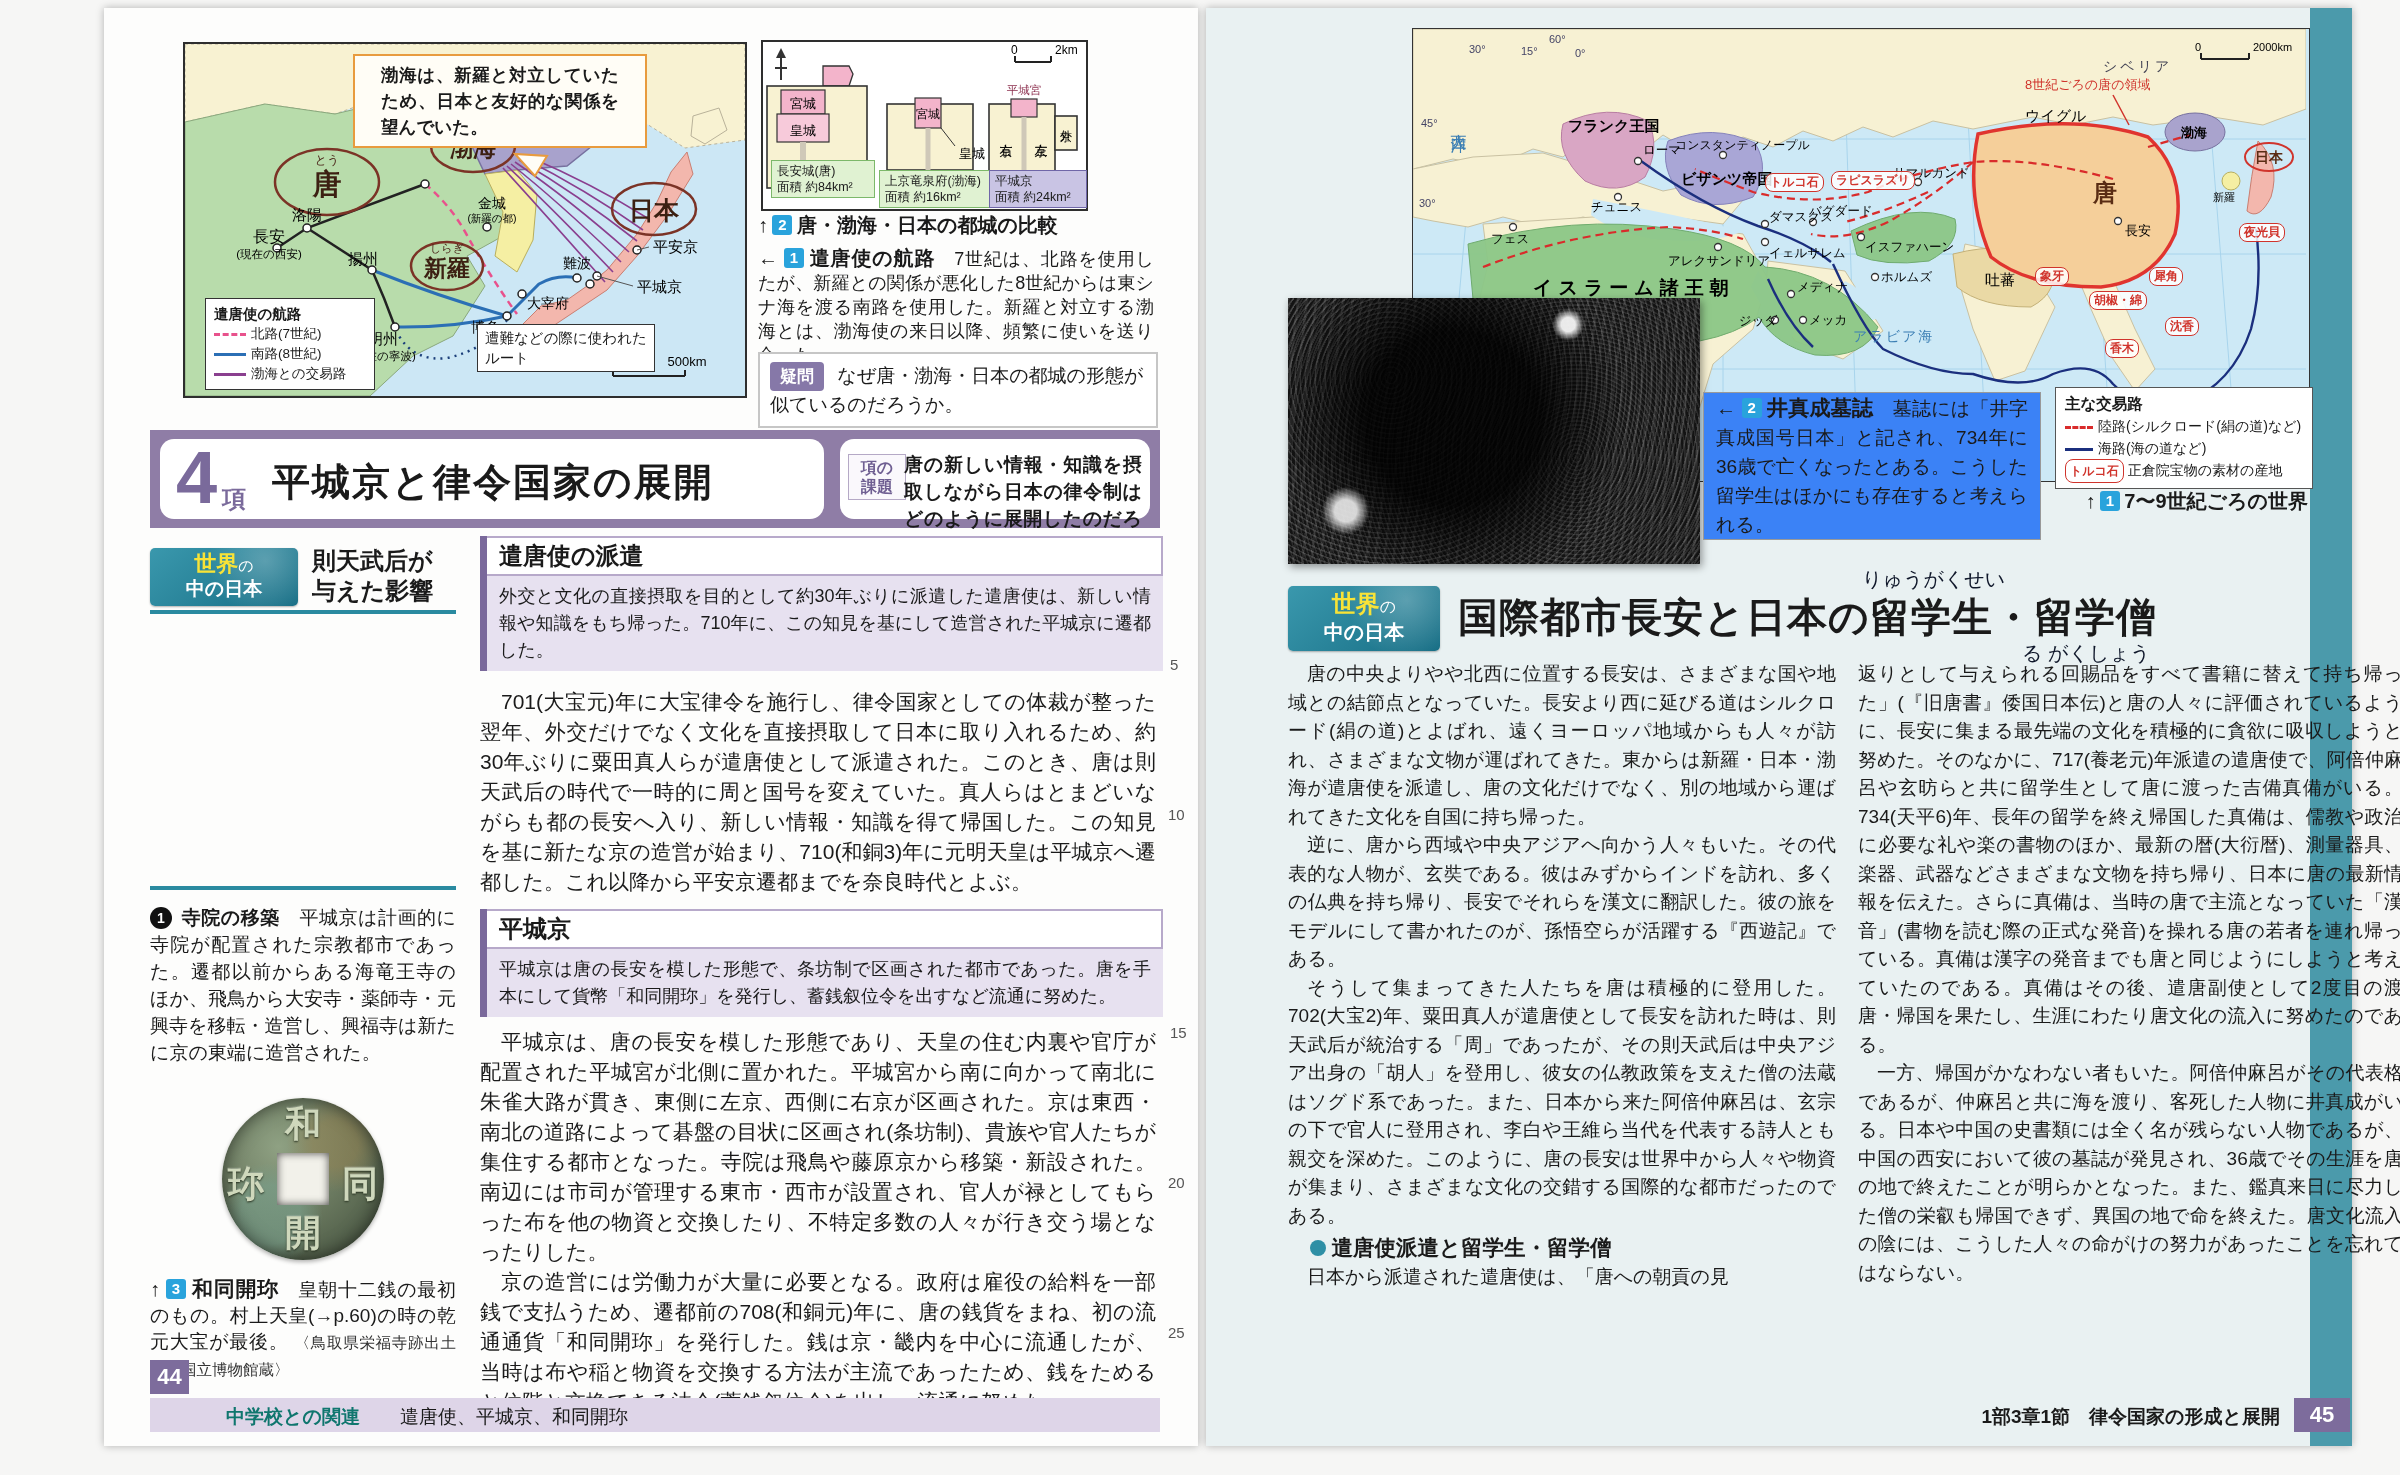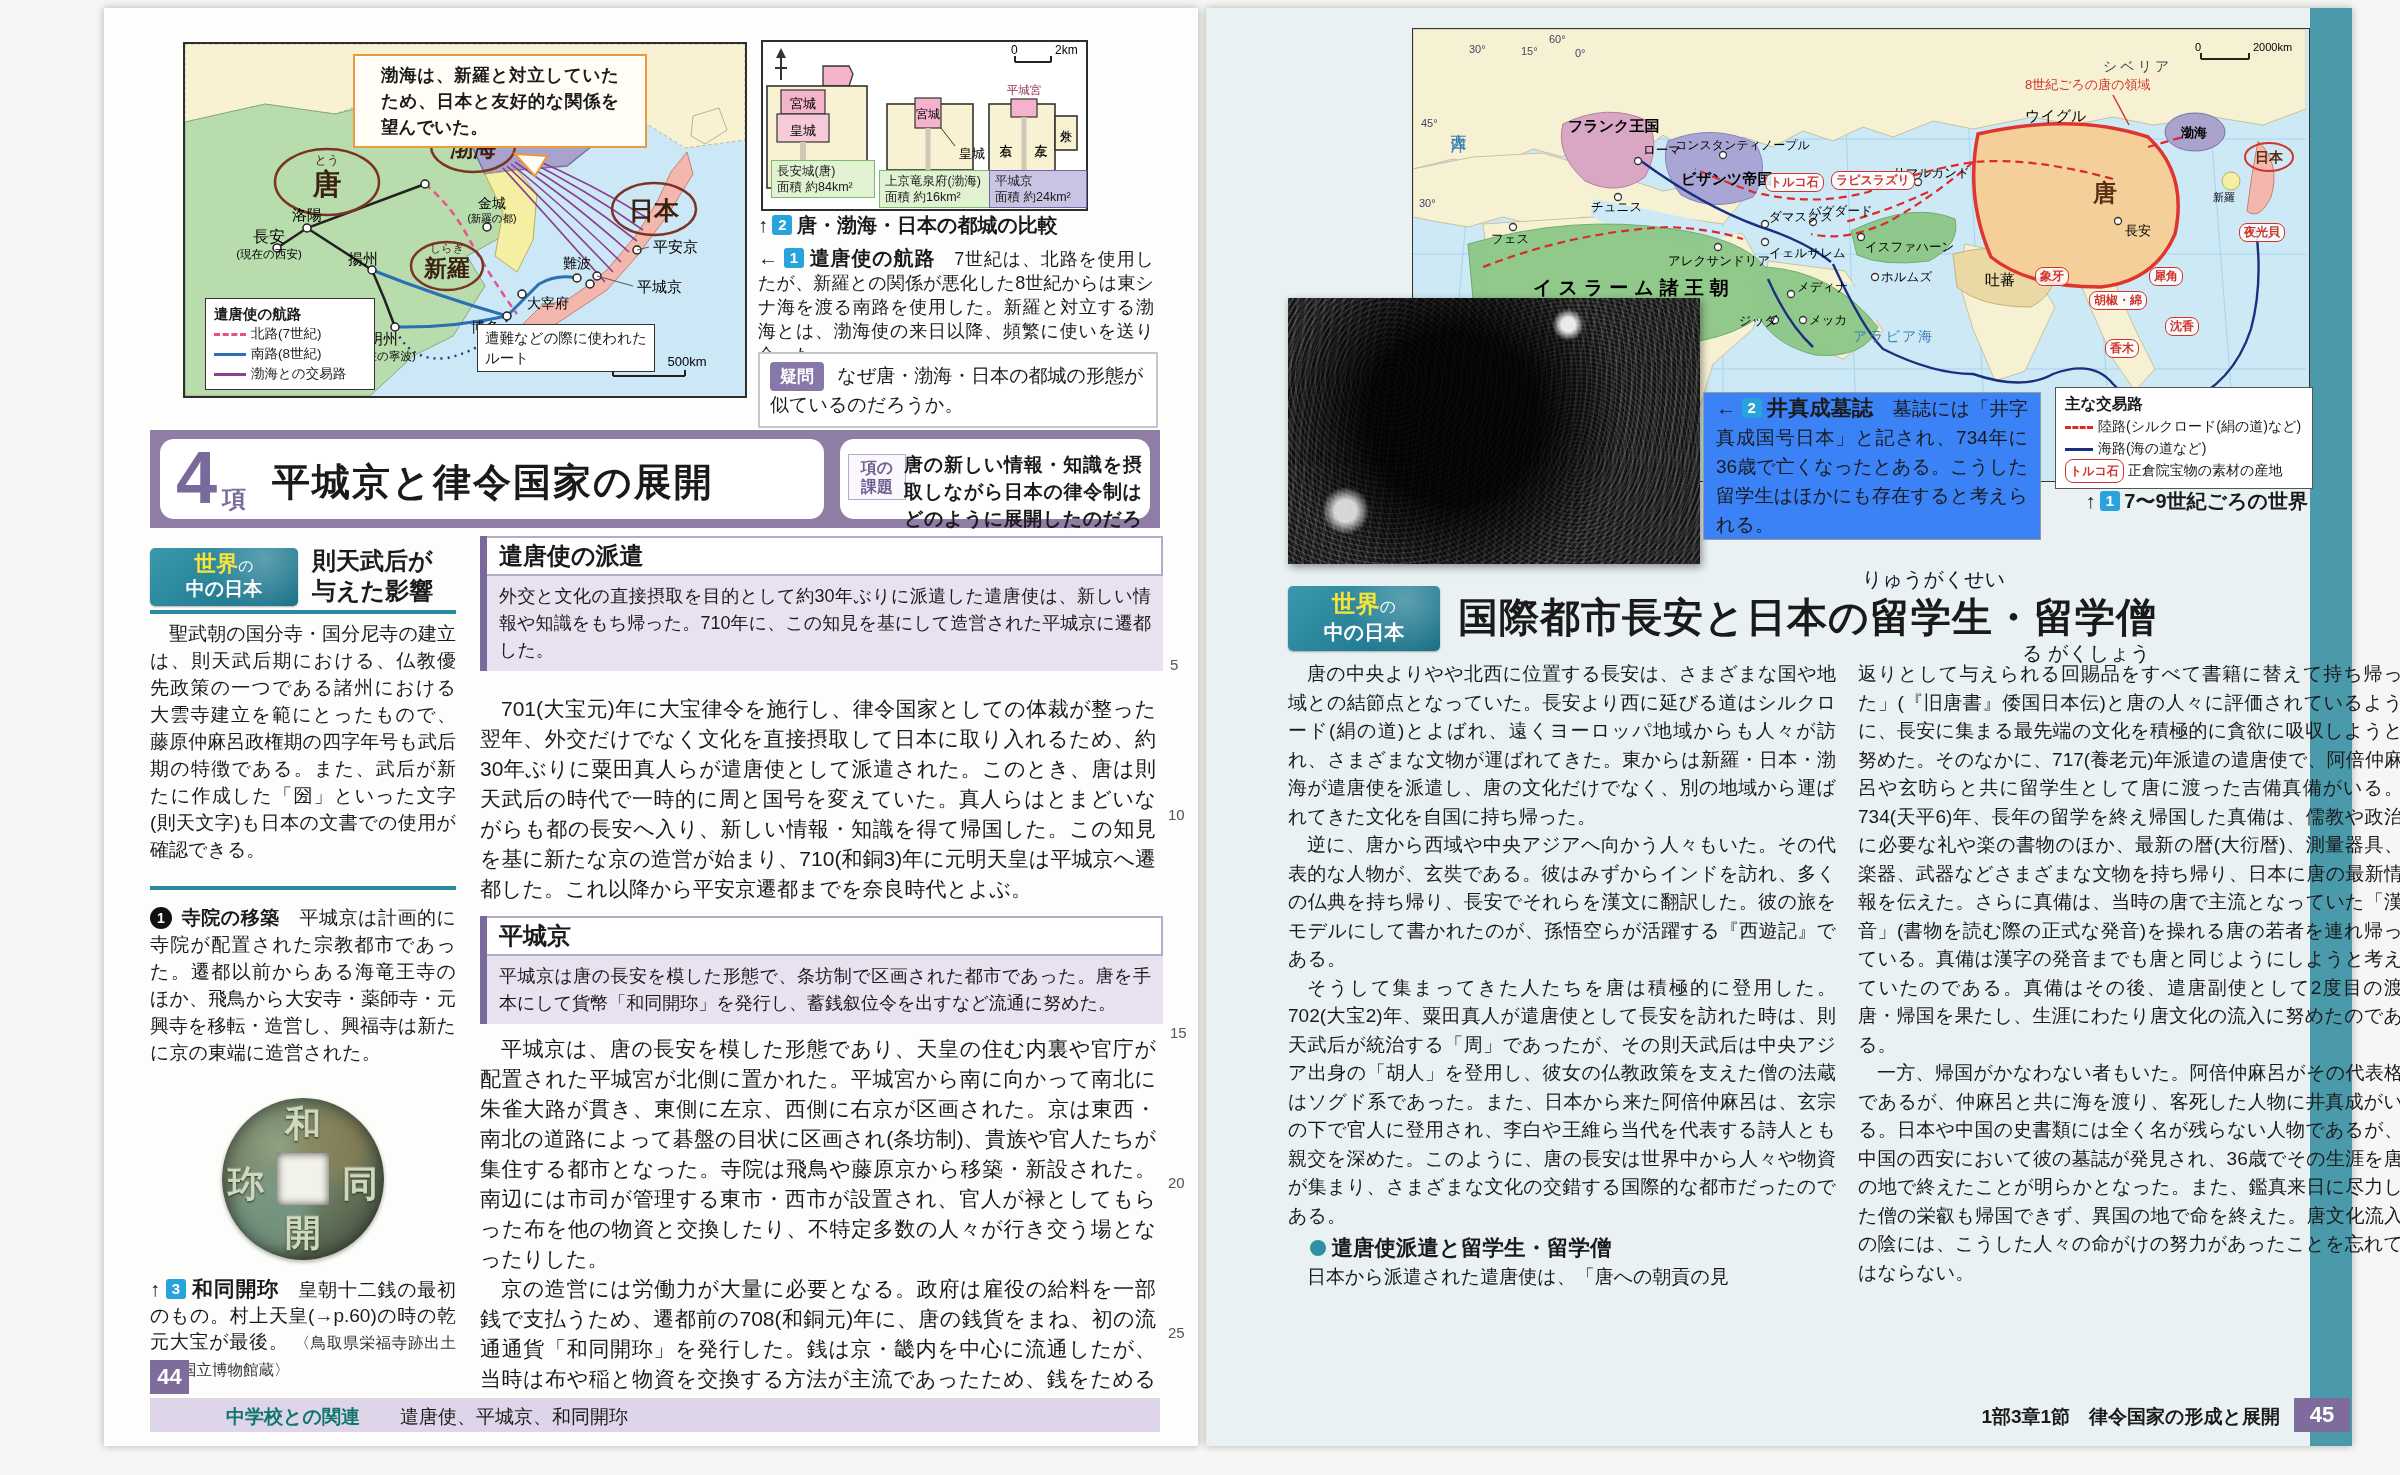--- a/index.html
+++ b/index.html
@@ -288,21 +288,20 @@
 
   <div class="ab badge-wj" style="left:150px;top:548px;width:148px;height:54px;padding-top:4px">
     <div style="font-size:22px;line-height:24px"><span class="y">世界</span><span style="font-size:15px">の</span></div>
     <div style="font-size:19px;line-height:22px;font-weight:bold">中の日本</div>
   </div>
   <div class="ab sb-title" style="left:312px;top:546px;width:160px">
     <div>則天武后が</div>
     <div>与えた影響</div>
   </div>
   <div class="ab tealrule" style="left:150px;top:610px;width:306px"></div>
-  <div class="ab sb-body" style="left:150px;top:620px;width:306px;text-indent:1em">聖武朝の国分寺・国分尼寺の建立は、則天武后期における、仏教優先政策の一つである諸州における大雲寺建立を範にとったもので、藤原仲麻呂政権期の四字年号も武后期の特徴である。また、武后が新たに作成した「圀」といった文字(則天文字)も日本の文書での使用が確認できる。</div>
   <div class="ab tealrule" style="left:150px;top:886px;width:306px"></div>
 
   <div class="ab notebody" style="left:150px;top:904px;width:306px">
     <span class="notenum">1</span>
     <b>寺院の移築</b>　<span>平城京は計画的に寺院が配置された宗教都市であった。遷都以前からある海竜王寺のほか、飛鳥から大安寺・薬師寺・元興寺を移転・造営し、興福寺は新たに京の東端に造営された。</span>
   </div>
 
   <div class="ab coin" style="left:222px;top:1098px;width:162px;height:162px">
     <div class="coin-hole"></div>
     <span class="coin-k" style="left:63px;top:2px">和</span>
@@ -315,21 +314,21 @@
     <span class="mk">3</span>
     <b style="font-size:21px">和同開珎</b>　<span>皇朝十二銭の最初のもの。村上天皇(→p.60)の時の乾元大宝が最後。</span>
     <span class="credit">〈鳥取県栄福寺跡出土 東京国立博物館蔵〉</span>
   </div>
 
   <div class="ab" style="left:480px;top:536px;width:710px">
     <div class="sec-block" style="width:676px">
       <div class="h-box">遣唐使の派遣</div>
       <div class="sum-box">外交と文化の直接摂取を目的として約30年ぶりに派遣した遣唐使は、新しい情報や知識をもち帰った。710年に、この知見を基にして造営された平城京に遷都した。</div>
     </div>
-    <div class="body-main" style="width:676px;margin-top:23px">
+    <div class="body-main" style="width:676px;margin-top:16px">
       <p>701(大宝元)年に大宝律令を施行し、律令国家としての体裁が整った翌年、外交だけでなく文化を直接摂取して日本に取り入れるため、約30年ぶりに粟田真人らが遣唐使として派遣された。このとき、唐は則天武后の時代で一時的に周と国号を変えていた。真人らはとまどいながらも都の長安へ入り、新しい情報・知識を得て帰国した。この知見を基に新たな京の造営が始まり、710(和銅3)年に元明天皇は平城京へ遷都した。これ以降から平安京遷都までを奈良時代とよぶ。</p>
     </div>
     <div class="sec-block" style="width:676px;margin-top:12px">
       <div class="h-box">平城京</div>
       <div class="sum-box">平城京は唐の長安を模した形態で、条坊制で区画された都市であった。唐を手本にして貨幣「和同開珎」を発行し、蓄銭叙位令を出すなど流通に努めた。</div>
     </div>
     <div class="body-main" style="width:676px;margin-top:10px">
       <p>平城京は、唐の長安を模した形態であり、天皇の住む内裏や官庁が配置された平城宮が北側に置かれた。平城宮から南に向かって南北に朱雀大路が貫き、東側に左京、西側に右京が区画された。京は東西・南北の道路によって碁盤の目状に区画され(条坊制)、貴族や官人たちが集住する都市となった。寺院は飛鳥や藤原京から移築・新設された。南辺には市司が管理する東市・西市が設置され、官人が禄としてもらった布を他の物資と交換したり、不特定多数の人々が行き交う場となったりした。</p>
       <p>京の造営には労働力が大量に必要となる。政府は雇役の給料を一部銭で支払うため、遷都前の708(和銅元)年に、唐の銭貨をまね、初の流通通貨「和同開珎」を発行した。銭は京・畿内を中心に流通したが、当時は布や稲と物資を交換する方法が主流であったため、銭をためると位階と交換できる法令(蓄銭叙位令)を出し、流通に努めた。</p>
     </div>

